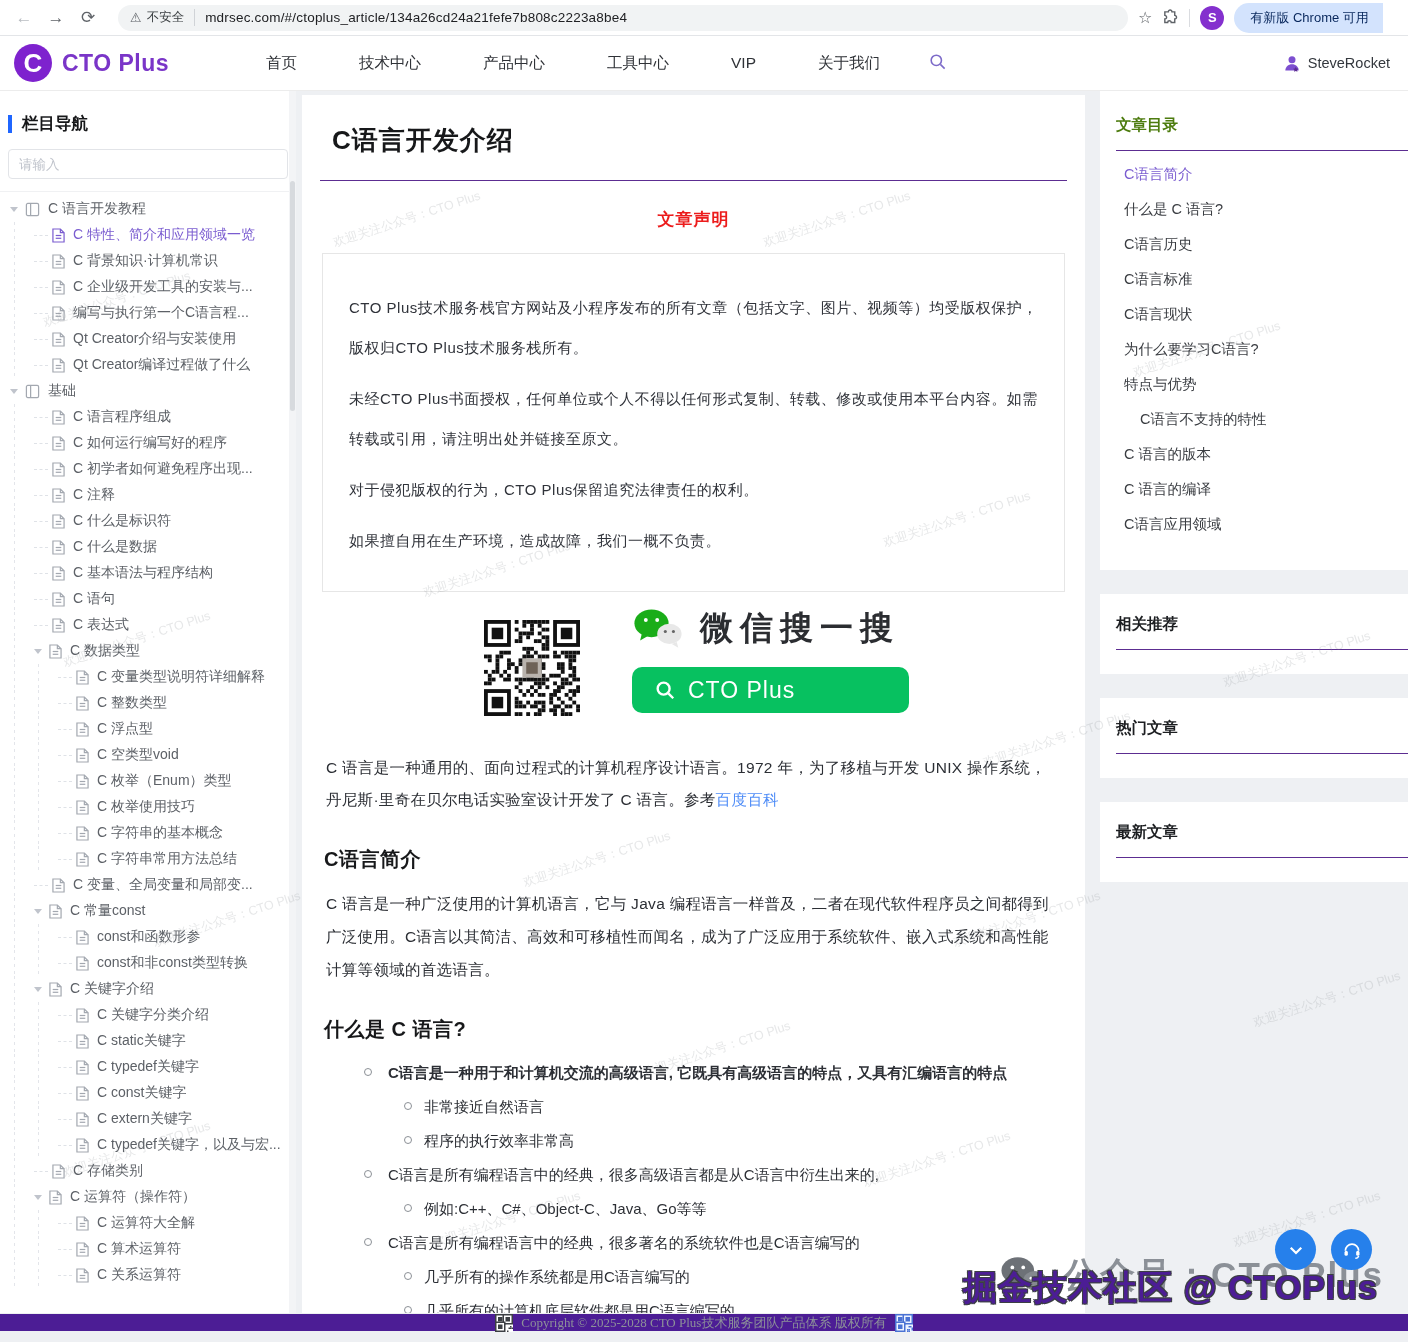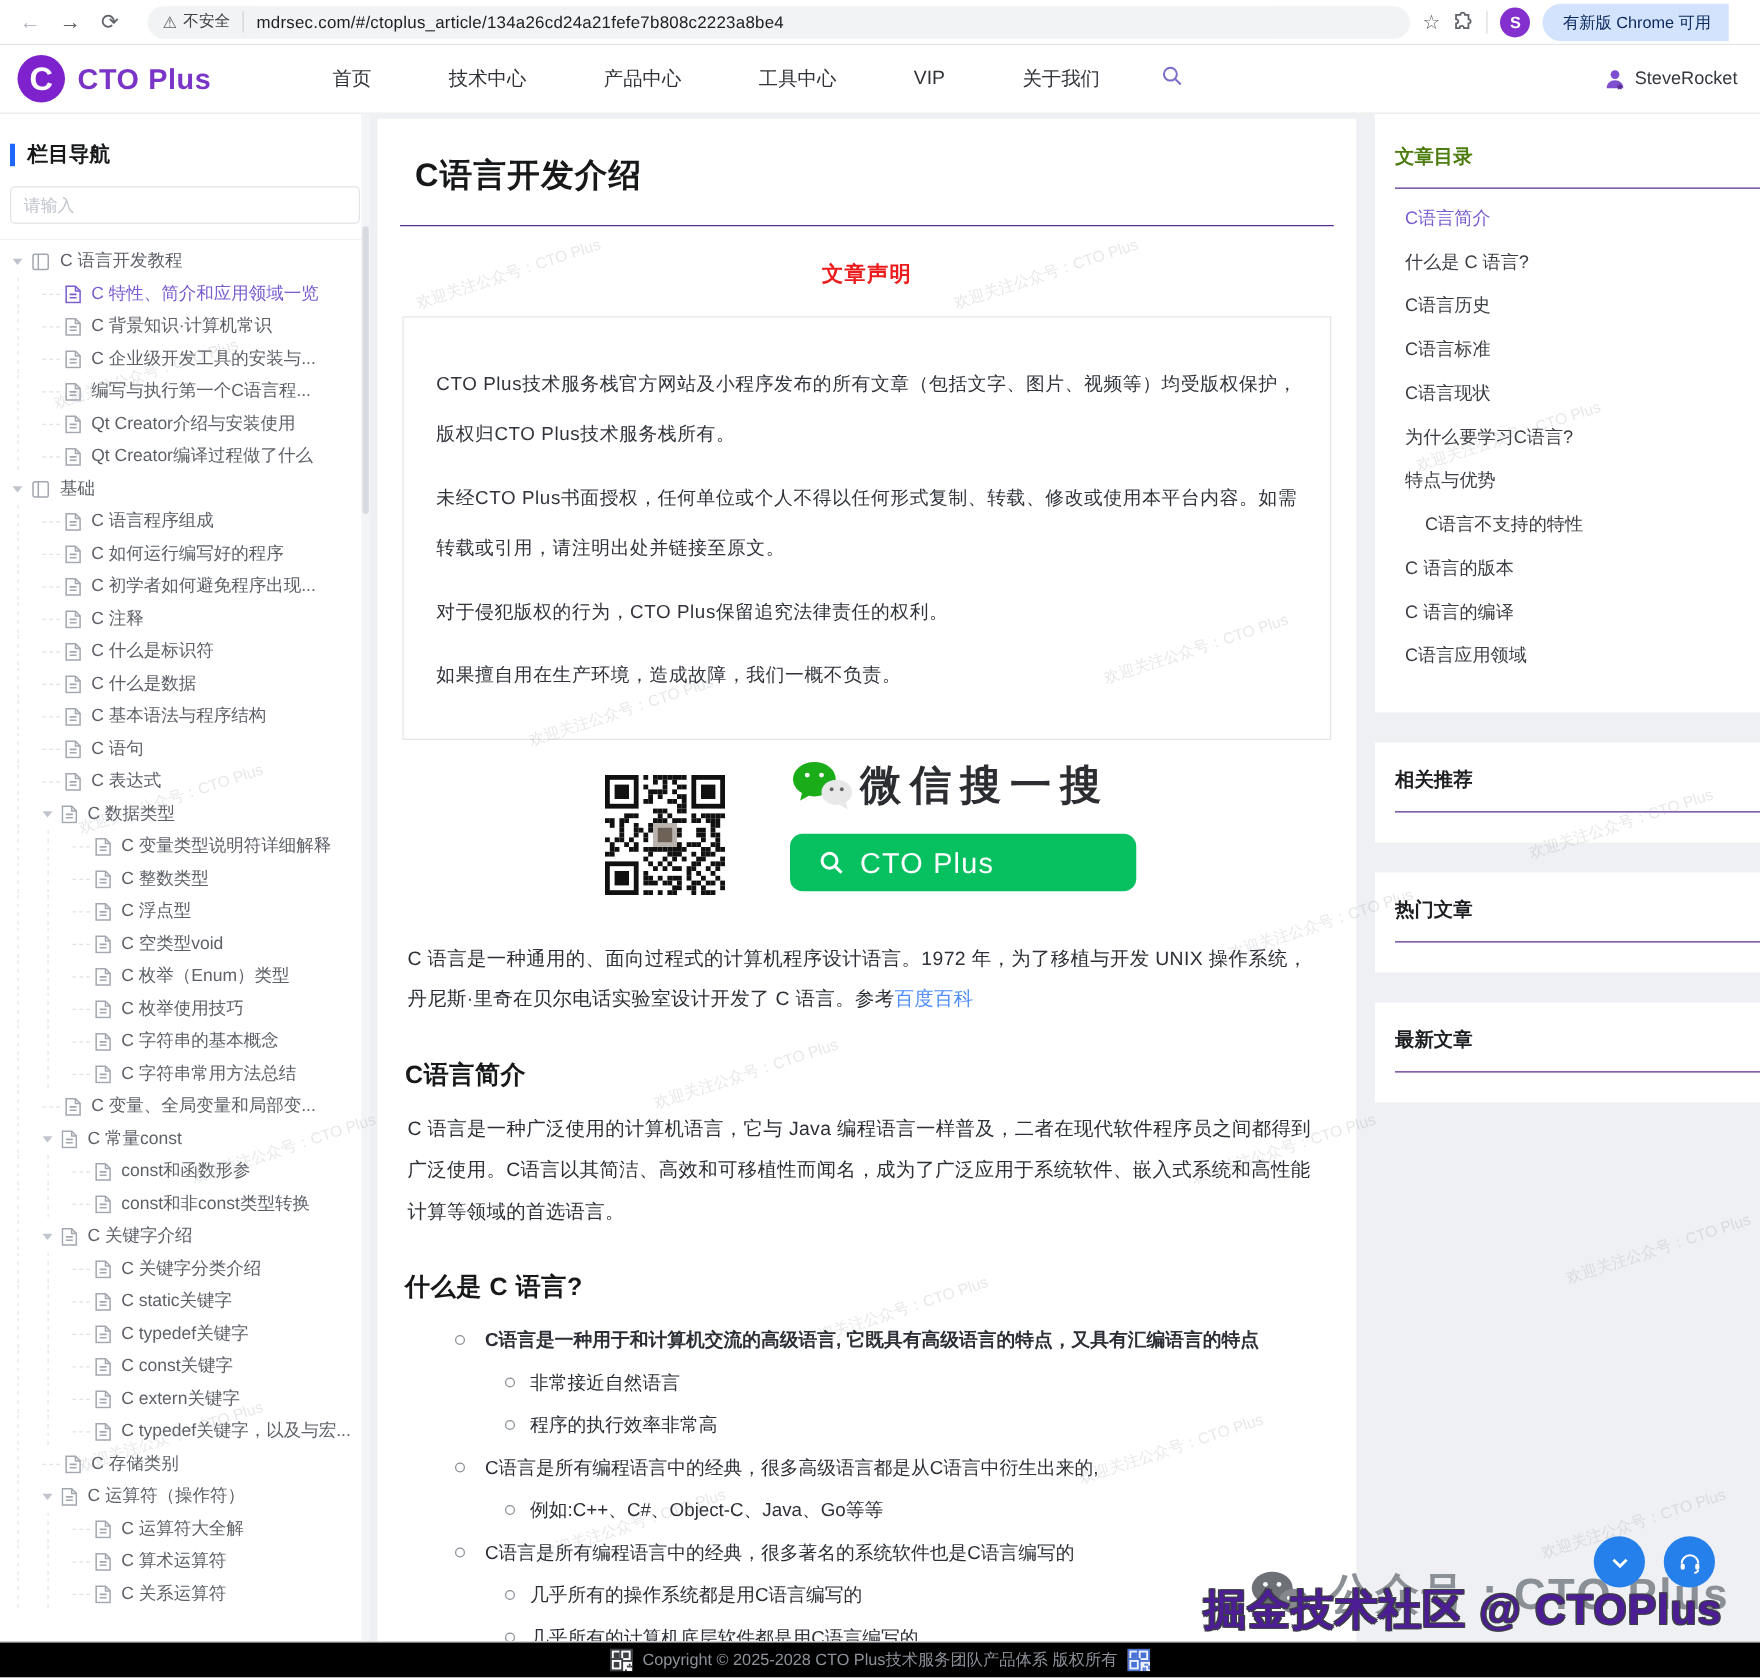--- a/index.html
+++ b/index.html
@@ -75,21 +75,21 @@
   .art-title { font-size:26px; font-weight:bold; color:#17181a; margin:28px 0 0 30px; letter-spacing:1px;}
   .art-hr { border:none; border-top:1px solid #5c2d91; margin:22px 18px 0 18px;}
   .decl-head { text-align:center; color:#ec1c1c; font-weight:bold; font-size:17px; margin-top:27px; letter-spacing:1px;}
   .decl-box { border:1px solid #e6e6e6; margin:22px 20px 0 20px; padding:34px 26px 30px 26px;}
   .decl-box p { font-size:15px; color:#30333a; line-height:40px; margin-bottom:11px; letter-spacing:.5px;}
   .decl-box p:last-child { margin-bottom:0; }
 
   .wx-block { display:flex; align-items:flex-start; margin:14px 0 0 182px; position:relative;}
   .qr { width:96px; height:96px; margin-top:14px; background:#fff; }
   .wx-right { margin-left:52px; }
-  .wx-cap-row { display:flex; align-items:center; gap:4px; }
+  .wx-cap-row { display:flex; align-items:center; gap:16px; }
   .wx-cap { font-size:33px; color:#2b2d31; font-weight:600; letter-spacing:7px;}
   .wx-btn { margin-top:16px; width:277px; height:46px; background:#07c160; border-radius:10px;
     color:#fff; display:flex; align-items:center; justify-content:flex-start; padding-left:22px;
     gap:12px; font-size:23px; letter-spacing:1px; cursor:pointer;}
 
   .intro { font-size:15.5px; color:#2c2f35; line-height:32px; margin:36px 24px 0 24px; letter-spacing:.3px;}
   .intro a { color:#4e8cf7; text-decoration:none; cursor:pointer;}
   .h2 { font-size:20px; font-weight:bold; color:#17181a; margin:30px 0 0 22px; letter-spacing:.5px;}
   .sec-p { font-size:15.5px; color:#2c2f35; line-height:33px; margin:14px 24px 0 24px; letter-spacing:.3px;}
 
@@ -123,22 +123,22 @@
   .big-wm { position:absolute; right:24px; bottom:14px; display:flex; align-items:center; gap:14px; z-index:6;}
   .big-wm-text { font-size:35px; color:#8b9097; font-weight:600; letter-spacing:2px; white-space:nowrap;}
   .overlay-wm { position:absolute; right:30px; bottom:2px; font-size:34px; font-weight:bold; color:#4c1d95;
     z-index:8; white-space:nowrap; letter-spacing:1px;
     text-shadow:-1px -1px 0 #3c3f44,1px -1px 0 #3c3f44,-1px 1px 0 #3c3f44,1px 1px 0 #3c3f44;}
   .fab { position:absolute; width:41px; height:41px; border-radius:50%; background:#2680eb;
     display:flex; align-items:center; justify-content:center; z-index:7; cursor:pointer;}
   .fab1 { right:92px; bottom:43px; } .fab2 { right:36px; bottom:43px; }
 
   
-  .footer { height:29px; background:#000000; display:flex; align-items:center; justify-content:center;
-    gap:8px; border-top:1px solid #eef0f2;}
+  .footer { height:18px; background:#4c1d95; display:flex; align-items:center; justify-content:center;
+    gap:8px; border-top:1px solid #eef0f2;font-family:Liberation Serif, serif;}
   .footer .copy { font-size:13px; color:#8d9199; }
   .fqr { width:18px; height:18px; }
 </style>
 </head>
 <body>
 
 <div class="browser">
   <div class="nav-ic dim">←</div>
   <div class="nav-ic">→</div>
   <div class="nav-ic">⟳</div>

